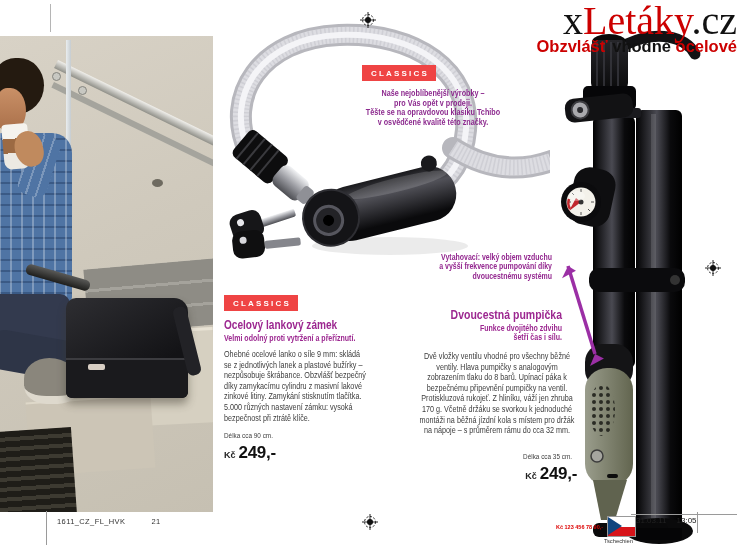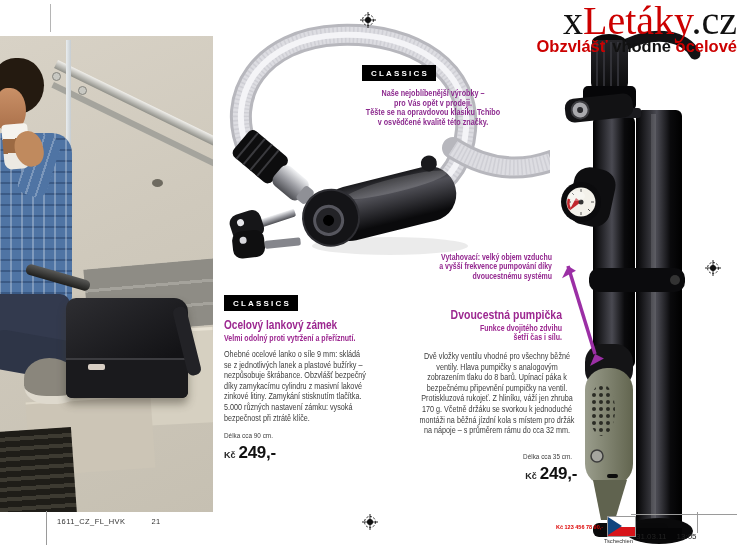--- a/index.html
+++ b/index.html
@@ -16,21 +16,21 @@
   .logo-main{font-family:"Liberation Serif",serif;font-size:40px;line-height:42px;color:#111;}
   .lg-red{color:#cc0000;}
   .logo-tagline{font-size:16.5px;font-weight:bold;color:#111;margin-top:-5px;white-space:pre;}
   .tg-red{color:#cc0000;}
 
   
   .regmark{width:16px;height:16px;z-index:30;}
   .cropline{background:#b5b5b5;z-index:30;}
 
   
-  .badge{display:inline-block;background:#000000;color:#fff;font-size:8px;font-weight:bold;
+  .badge{display:inline-block;background:#ef4444;color:#fff;font-size:8px;font-weight:bold;
          letter-spacing:2.2px;padding:4px 7px 3px 9px;}
   .intro{top:89px;left:330px;width:206px;text-align:center;color:#8d2b8f;font-weight:bold;
          font-size:8.6px;line-height:9.7px;z-index:6;}
 
   
   .lockcol{left:224px;top:292px;width:180px;z-index:6;}
   .lock-title{font-size:12px;font-weight:bold;color:#9c2790;margin:7px 0 1px;}
   .lock-sub{font-size:8.4px;font-weight:bold;color:#9c2790;margin:0 0 6px;}
   .bodytxt{font-size:8.6px;line-height:10.6px;color:#3c3c3c;}
   .lennote{font-size:7.6px;color:#3c3c3c;margin-top:8px;}
@@ -46,21 +46,21 @@
   .pump-sub{font-size:8.4px;font-weight:bold;color:#9c2790;line-height:9.4px;}
   .pumpbody{left:403px;top:351px;width:188px;text-align:center;z-index:6;}
   .pumplen{left:420px;top:452px;width:152px;text-align:right;z-index:6;}
   .pumpprice{left:425px;top:461px;width:152px;justify-content:flex-end;z-index:6;}
 
   
   .ft-line{background:#9a9a9a;z-index:10;}
   .ft-code{left:57px;top:517px;font-size:7.5px;color:#333;letter-spacing:.4px;z-index:10;}
   .ft-page{margin-left:26px;}
   .ft-red{left:556px;top:524px;font-size:5.5px;font-weight:bold;color:#dd0000;z-index:10;}
-  .ft-date{left:636px;top:532px;font-size:8px;color:#222;z-index:10;}
+  .ft-date{left:636px;top:516px;font-size:8px;color:#222;z-index:10;}
   .ft-time{margin-left:10px;}
   .flag{left:607px;top:516px;width:27px;height:19px;border:1px solid #999;z-index:10;background:#fff;}
   .flag-red{position:absolute;left:0;bottom:0;width:100%;height:50%;background:#d7141a;}
   .flag-blue{position:absolute;left:0;top:0;width:0;height:0;
              border-top:9.5px solid transparent;border-bottom:9.5px solid transparent;
              border-left:14px solid #11457e;z-index:2;}
   .ft-flaglabel{left:604px;top:538px;font-size:5.8px;color:#333;z-index:10;}
 
   
   .photo{left:0;top:36px;width:213px;height:476px;overflow:hidden;z-index:1;

